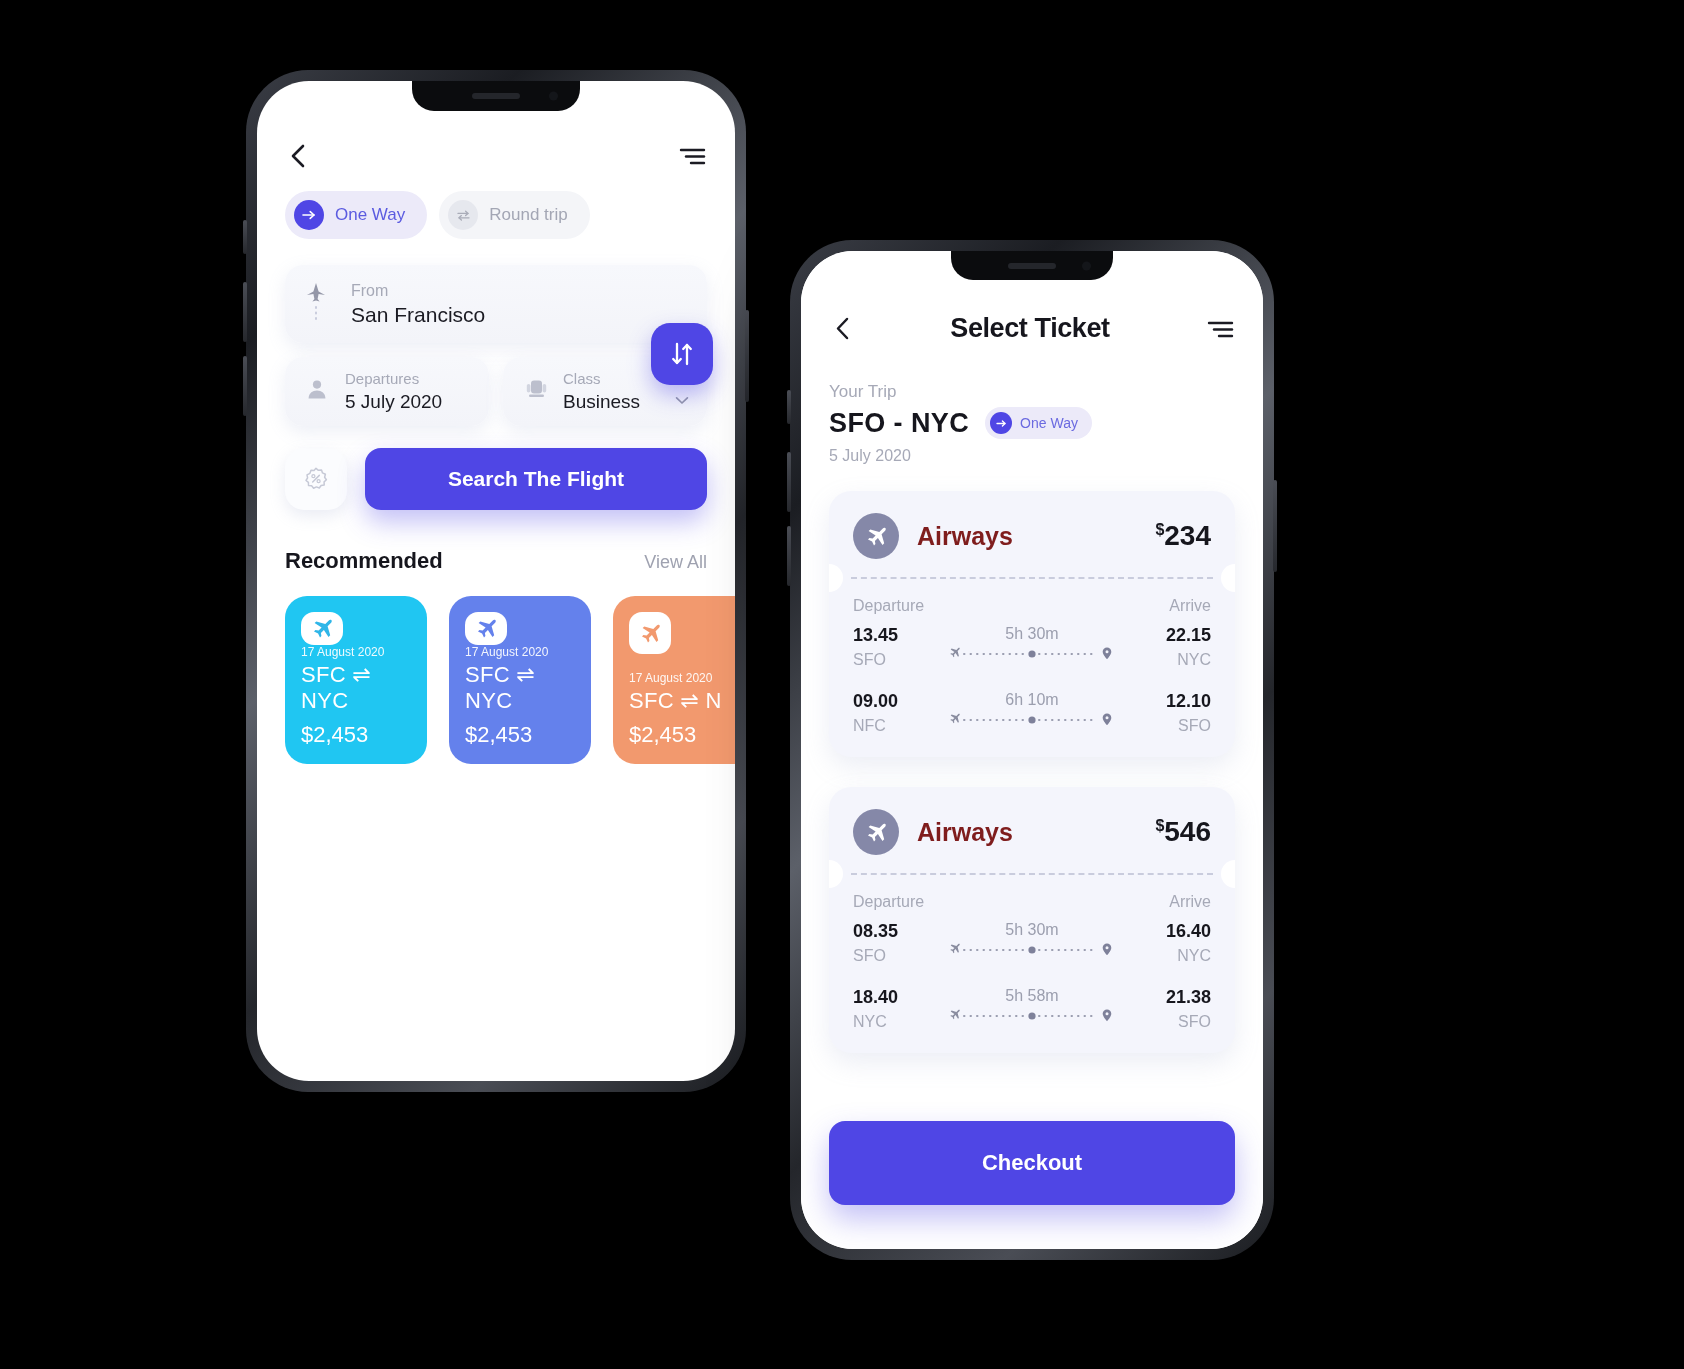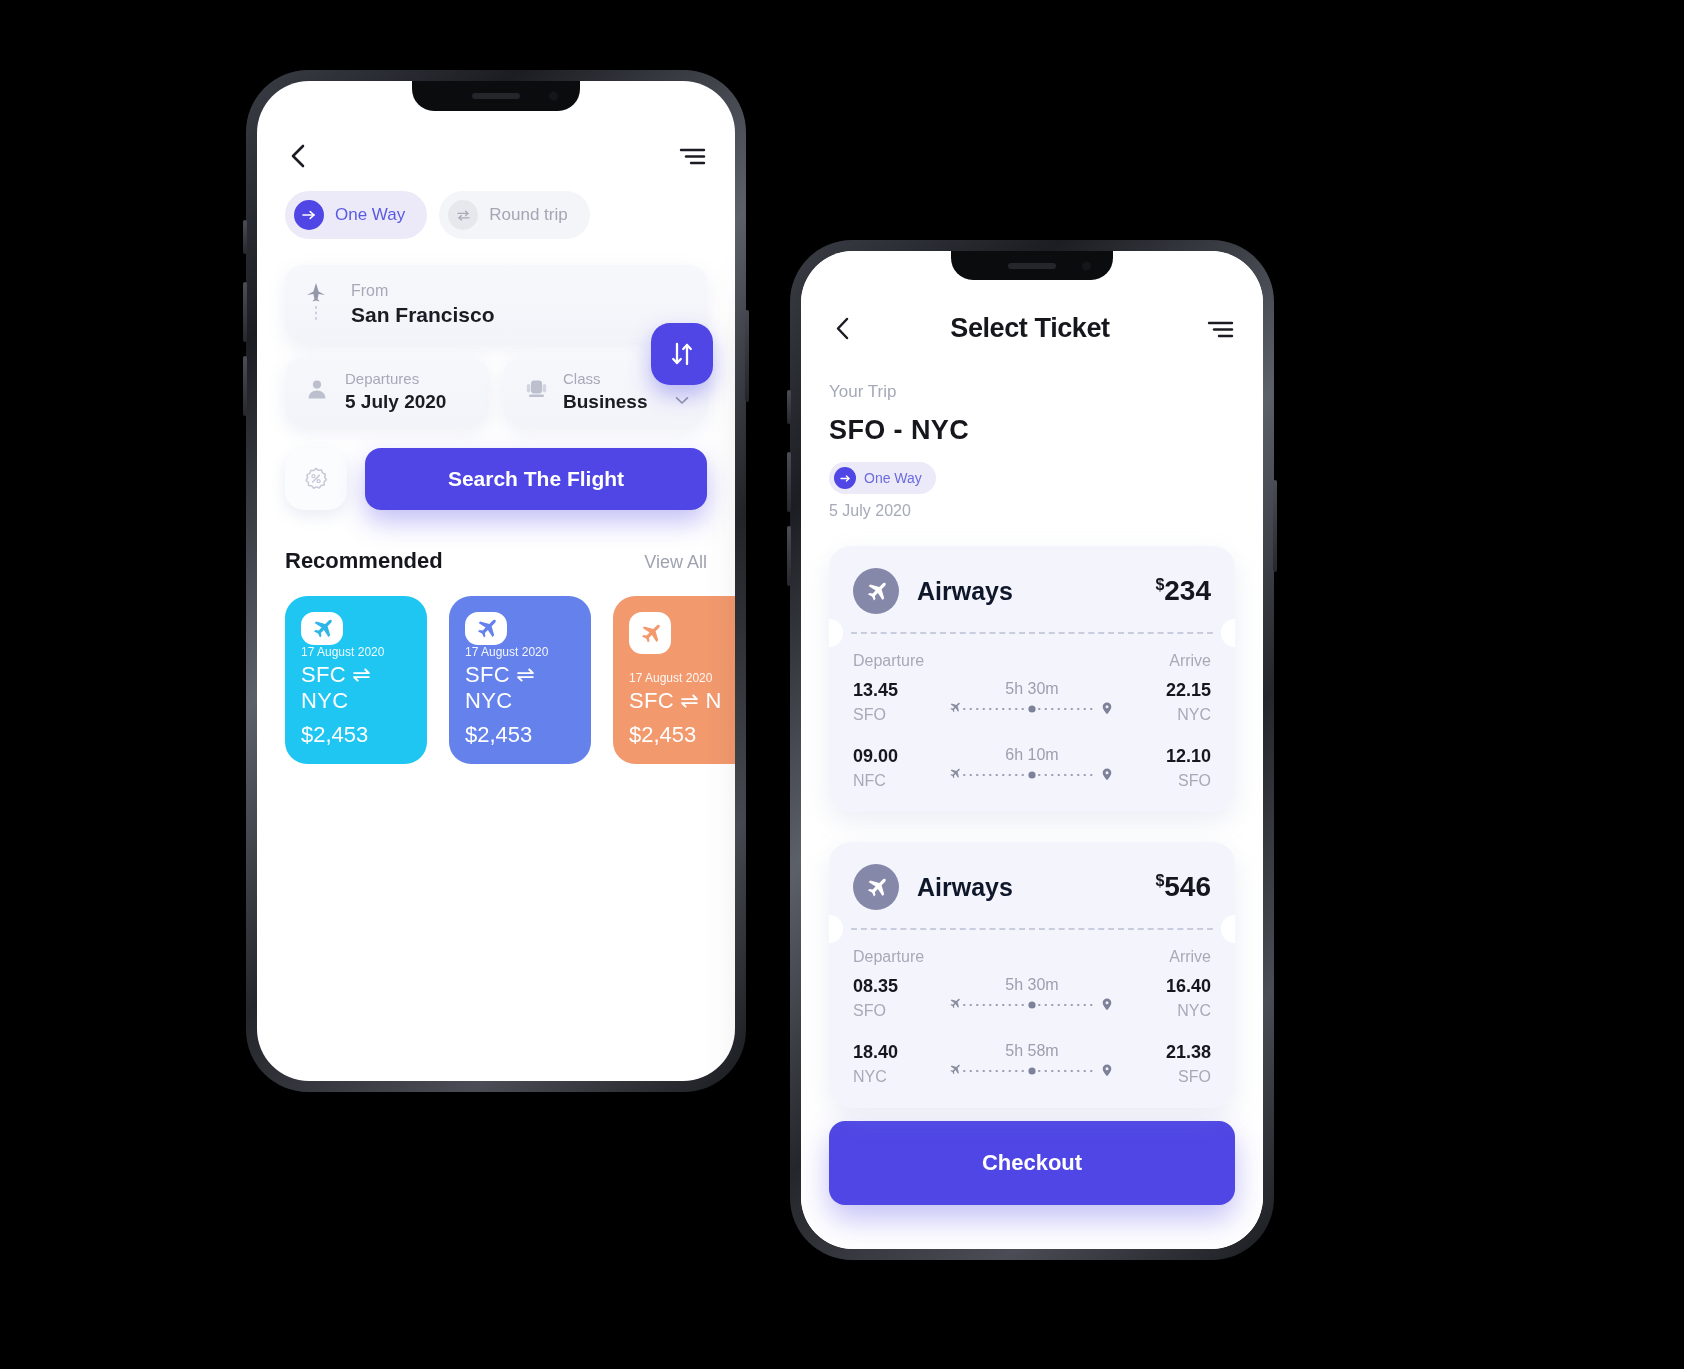--- a/index.html
+++ b/index.html
@@ -87,21 +87,21 @@
   .field {
     position: relative;
     background: linear-gradient(180deg,#f7f8fc 0%,#f3f4f9 100%);
     border-radius: 18px;
     padding: 16px 20px 16px 66px;
     box-shadow: 0 6px 18px rgba(145,155,200,.16);
   }
   .field + .field { margin-top: 14px; }
   .field-ic { position: absolute; left: 20px; top: 50%; transform: translateY(-50%); }
   .field-lbl { font-size: 16px; color: #a6a9b7; line-height: 1.25; }
-  .field-val { font-size: 21px; color: #1b1b23; font-weight: 700; margin-top: 2px; }
+  .field-val { font-size: 21px; color: #1b1b23; font-weight: 400; margin-top: 2px; }
 
   .fields-wrap { position: relative; margin-top: 26px; }
   .swap-btn {
     position: absolute; right: -6px; top: 58px;
     width: 62px; height: 62px; border-radius: 19px;
     background: #4f46e5;
     display: flex; align-items: center; justify-content: center;
     box-shadow: 0 10px 22px rgba(79,70,229,.38);
     cursor: pointer; z-index: 10;
   }
@@ -162,21 +162,21 @@
   .topbar2 {
     display: flex; align-items: center; justify-content: space-between;
     padding-top: 62px;
   }
   .screen2-title {
     font-size: 27px; font-weight: 700; color: #16161d; letter-spacing: -.4px;
   }
 
   .trip-block { margin-top: 38px; }
   .trip-lbl { font-size: 17px; color: #a6a9b7; }
-  .trip-line { display: flex; align-items: flex-start; gap: 16px; margin-top: 13px; flex-direction: column; }
+  .trip-line { display: flex; align-items: flex-end; gap: 16px; margin-top: 5px; }
   .trip-code { font-size: 27px; font-weight: 700; color: #16161d; letter-spacing: .4px; }
   .trip-pill {
     display: flex; align-items: center; gap: 8px;
     background: #eceaf9; border-radius: 20px; padding: 5px 14px 5px 5px;
   }
   .trip-pill .tt-dot { width: 22px; height: 22px; background: #4f46e5; font-size: 11px; }
   .trip-pill span { font-size: 14px; color: #6b6ae0; font-weight: 500; }
   .trip-date { font-size: 16px; color: #a6a9b7; margin-top: 8px; }
 
   .tickets { margin-top: 26px; display: flex; flex-direction: column; gap: 30px; }
@@ -187,21 +187,21 @@
     box-shadow: 0 10px 26px rgba(150,160,200,.18);
     overflow: hidden;
   }
   .ticket-top {
     display: flex; align-items: center; padding: 22px 24px 18px 24px;
   }
   .air-ic {
     width: 46px; height: 46px; border-radius: 50%; background: #8588a8;
     display: flex; align-items: center; justify-content: center; flex: 0 0 auto;
   }
-  .air-name { font-size: 25px; font-weight: 700; color: #0f172a; margin-left: 18px; }
+  .air-name { font-size: 25px; font-weight: 700; color: #7f1d1d; margin-left: 18px; }
   .air-price { margin-left: auto; font-size: 28px; font-weight: 700; color: #16161d; }
   .air-price sup { font-size: 16px; font-weight: 700; vertical-align: super; top: -.1em; }
 
   .perf {
     position: relative; height: 1px;
     border-top: 2px dashed #c9ccdd;
     margin: 0 22px;
   }
   .perf::before, .perf::after {
     content:''; position: absolute; top: -15px;

